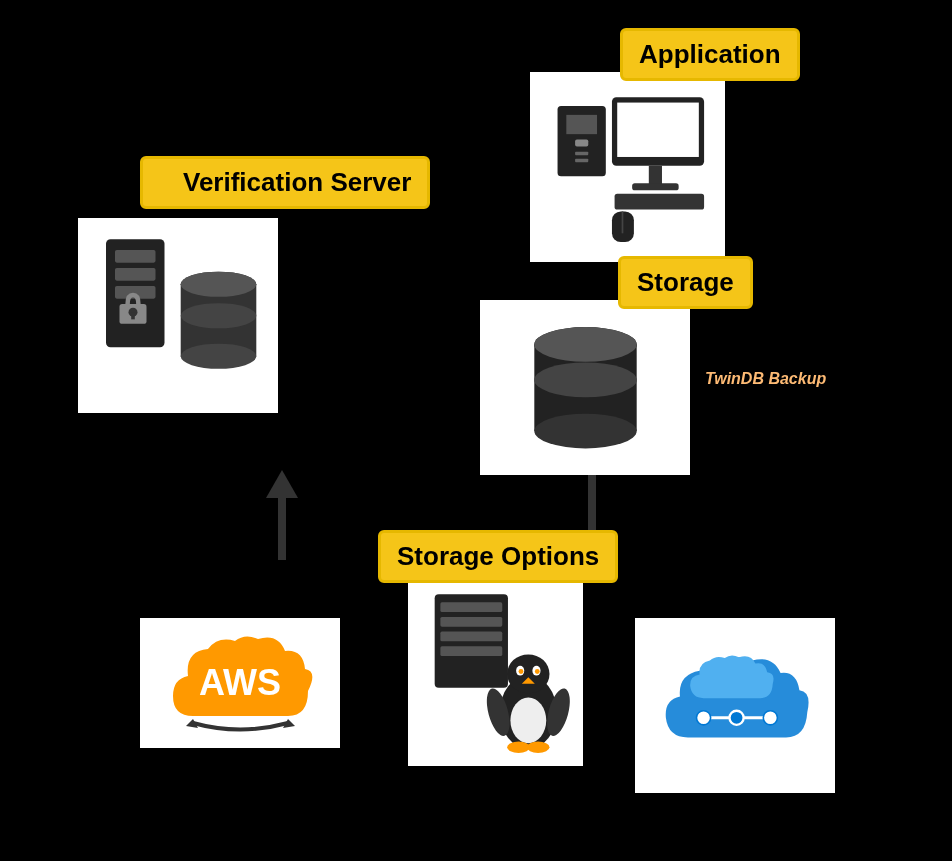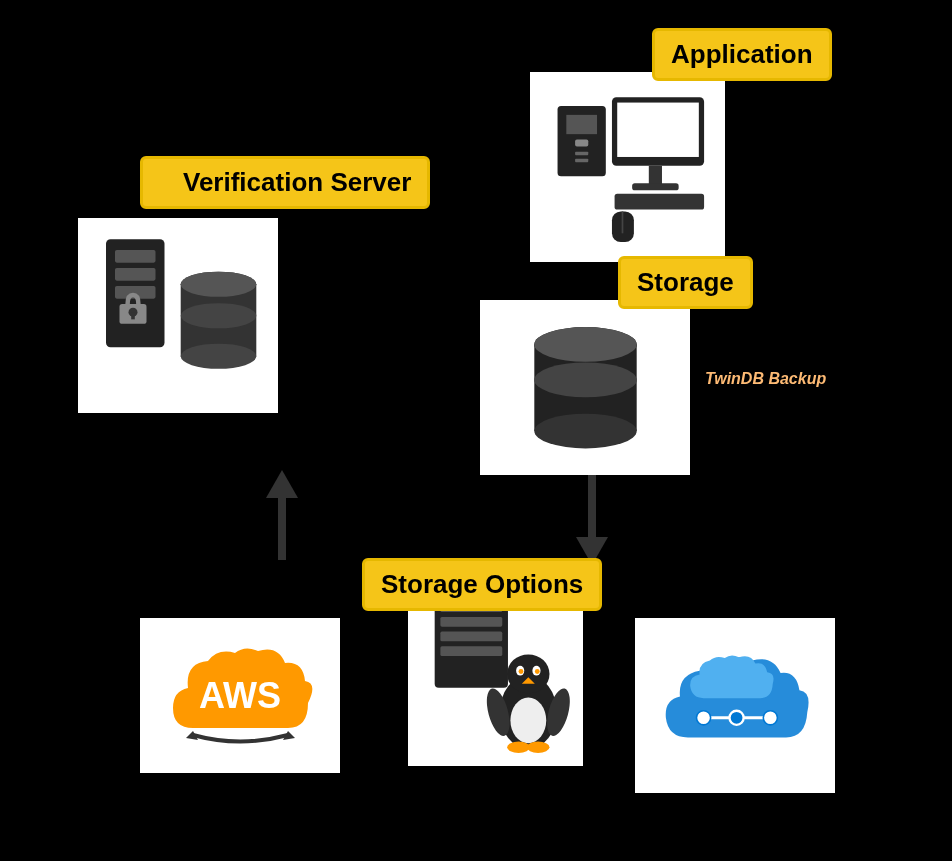--- a/index.html
+++ b/index.html
@@ -37,21 +37,21 @@
       position: absolute;
       background: #fff;
       display: flex;
       align-items: center;
       justify-content: center;
     }
 
     
     #label-application {
       top: 28px;
-      left: 652px;
+      left: 620px;
     }
     #box-application {
       top: 72px;
       left: 530px;
       width: 195px;
       height: 190px;
     }
 
     
     #label-database {
@@ -85,36 +85,35 @@
     #box-verification {
       top: 218px;
       left: 78px;
       width: 200px;
       height: 195px;
     }
 
     
     #label-storage {
       top: 530px;
-      left: 362px;
-      margin-top: 28px;
+      left: 378px;
     }
     #box-storage-server {
       top: 576px;
       left: 408px;
       width: 175px;
       height: 190px;
     }
 
     
     #box-aws {
       top: 618px;
       left: 140px;
       width: 200px;
-      height: 155px;
+      height: 130px;
     }
 
     
     #box-azure {
       top: 618px;
       left: 635px;
       width: 200px;
       height: 175px;
     }
 

